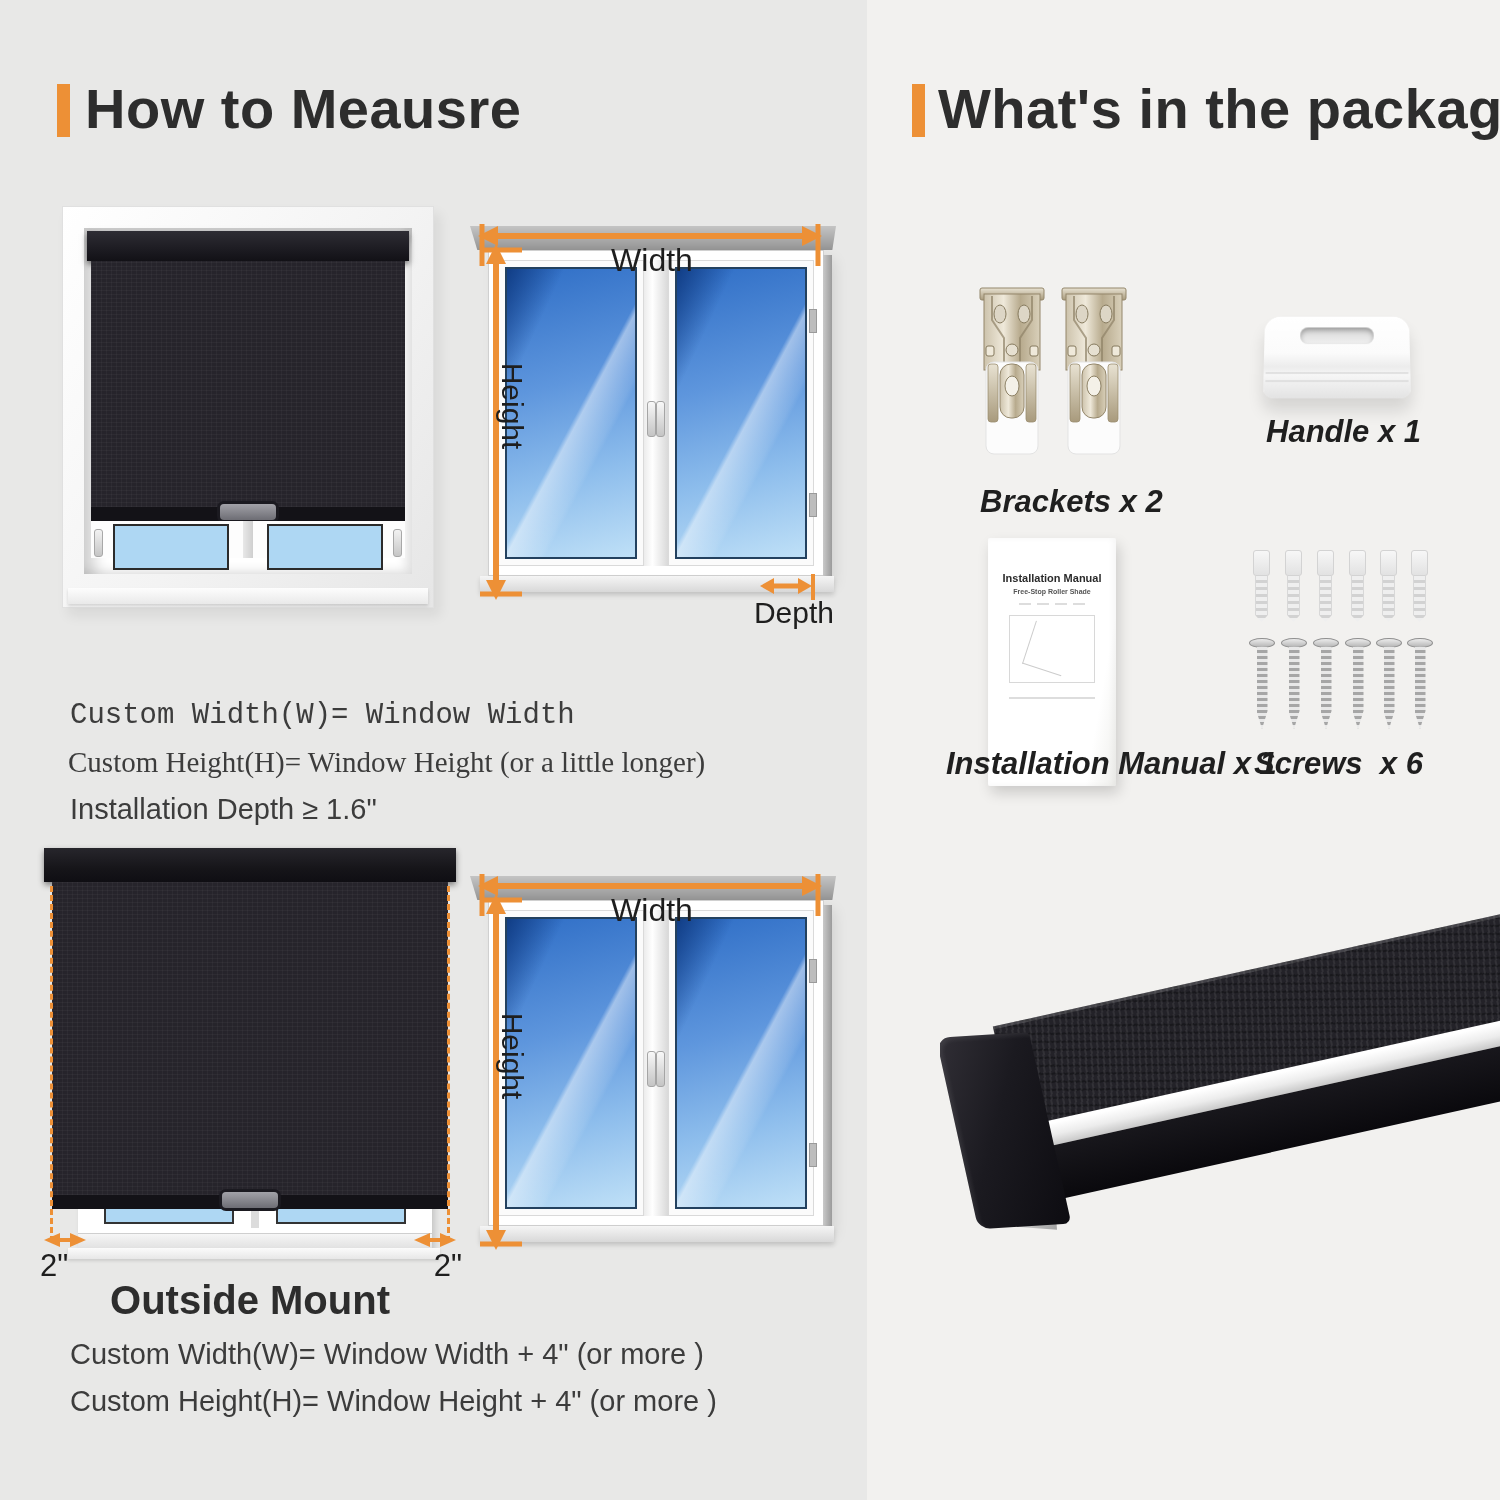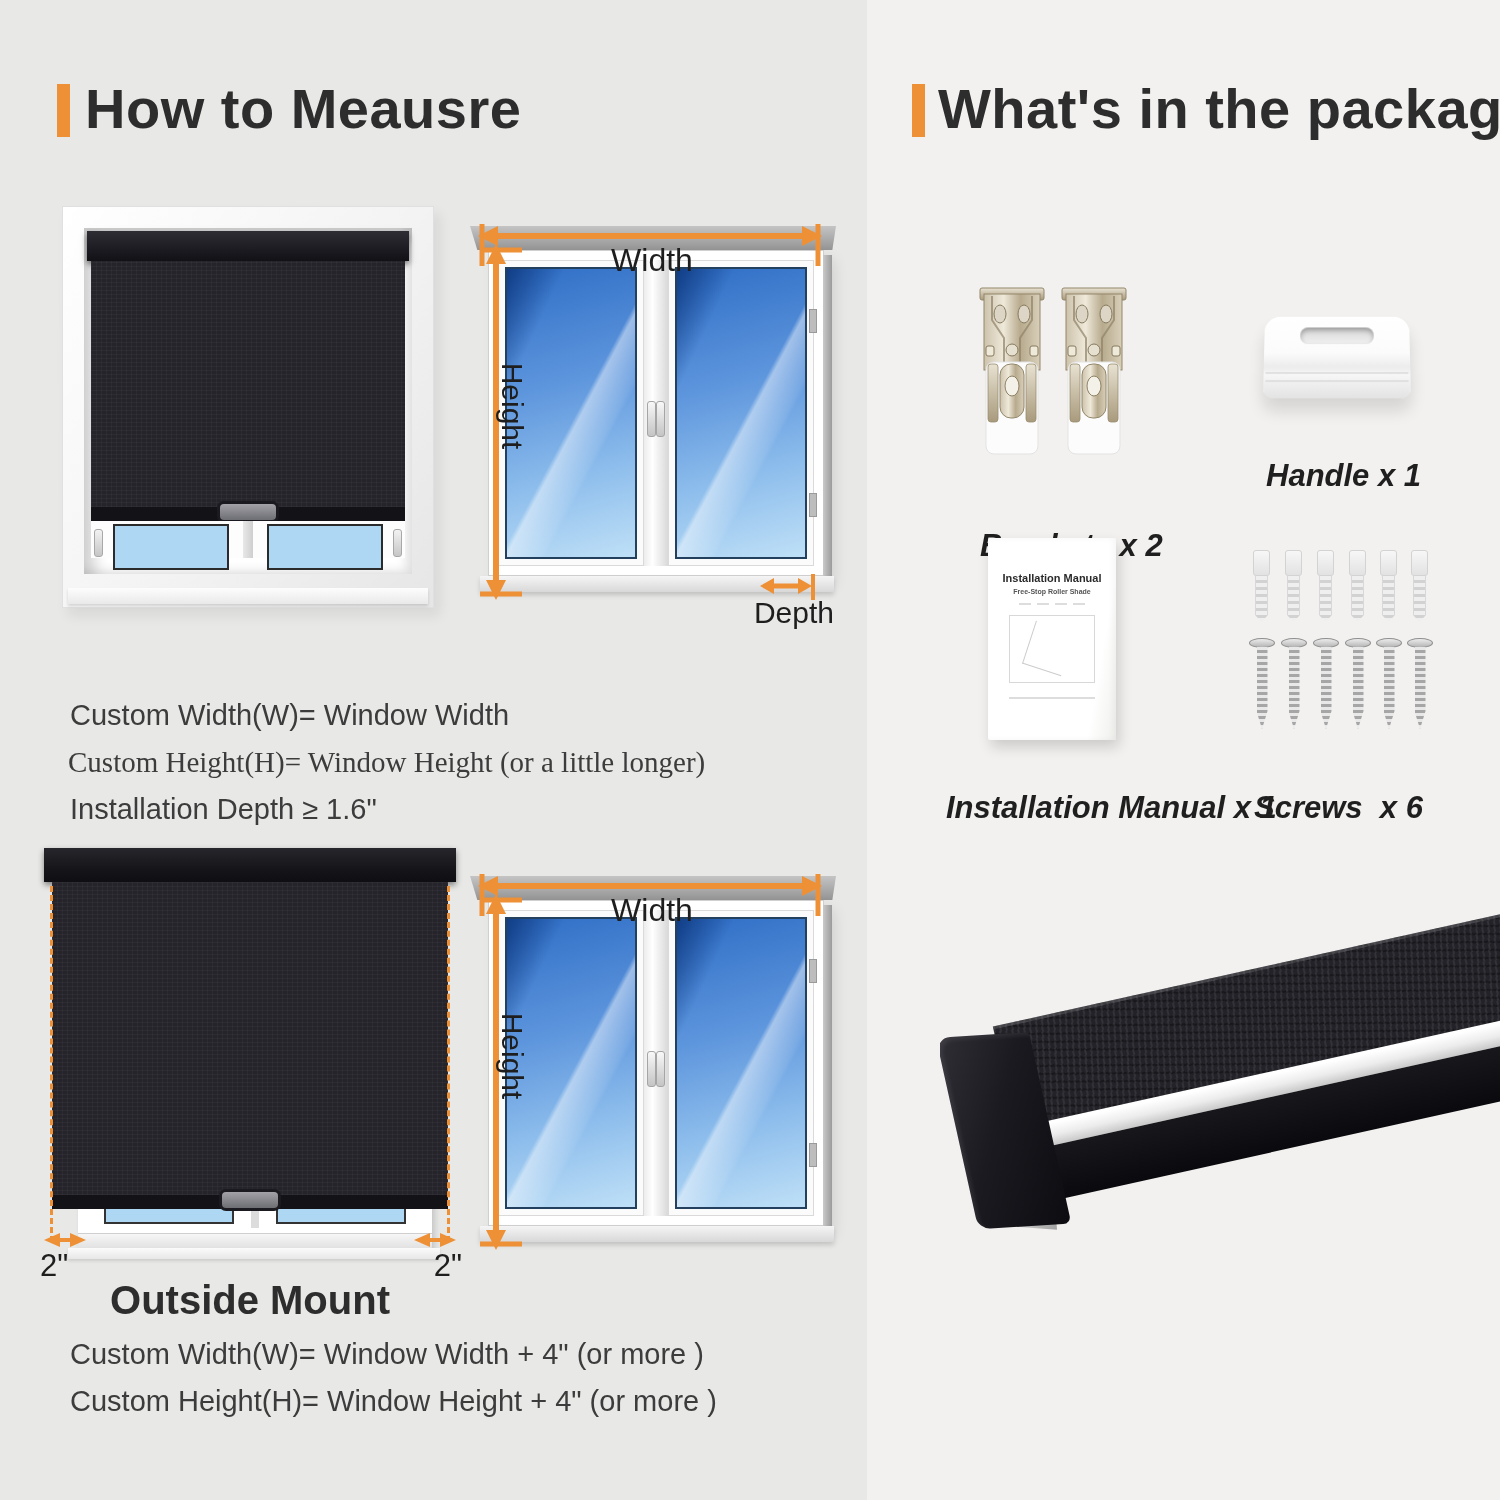--- a/index.html
+++ b/index.html
@@ -9,21 +9,21 @@
 
   
   .panel-left{left:0;top:0;width:867px;height:1500px;background:var(--left_bg,#e8e8e7);}
   .panel-right{left:867px;top:0;width:633px;height:1500px;background:var(--right_bg,#f2f1ef);}
 
   
   .accent-bar{width:13px;height:53px;background:var(--accent,#ed9036);}
   .panel-title{font-size:56px;font-weight:bold;color:var(--heading,#2d2d2d);letter-spacing:.5px;white-space:nowrap;}
   .sec-heading{font-size:40px;font-weight:bold;color:var(--heading,#2d2d2d);text-align:center;}
   .body-line{font-size:29px;color:var(--body,#3c3c3c);white-space:pre;}
-  .item-label{font-size:31px;font-weight:bold;font-style:italic;color:#1f1f1f;white-space:pre;margin-top:44px;}
+  .item-label{font-size:31px;font-weight:bold;font-style:italic;color:#1f1f1f;white-space:pre;}
 
   
   .inside-fig{left:62px;top:206px;width:372px;height:402px;
       background:linear-gradient(125deg,#ffffff 0%,#f3f3f3 55%,#e6e6e6 100%);
       box-shadow:inset 0 0 0 1px #e0e0e0, 6px 8px 12px rgba(0,0,0,.07);}
   .niche{position:absolute;left:22px;top:22px;right:22px;bottom:34px;background:#ffffff;
       box-shadow:inset 10px 10px 16px rgba(0,0,0,.20), inset -7px -4px 10px rgba(0,0,0,.10);}
   .shade-cassette{position:absolute;left:3px;right:3px;top:3px;height:30px;
       background:linear-gradient(180deg,#2e2d34 0%,#1a191f 70%,#121116 100%);
       box-shadow:0 3px 6px rgba(0,0,0,.55);}
@@ -105,21 +105,21 @@
       background:linear-gradient(180deg,#ffffff 0%,#fbfbfb 45%,#ececec 62%,#f6f6f6 72%,#e3e3e3 100%);
       border-radius:16px 16px 10px 10px;
       box-shadow:0 12px 16px rgba(0,0,0,.12), inset 0 1px 0 #ffffff;
       transform:perspective(300px) rotateX(6deg);}
   .handle .slot{position:absolute;left:50%;top:11px;transform:translateX(-50%);width:74px;height:17px;
       background:linear-gradient(180deg,#d6d6d6,#f0f0f0);border-radius:8px;
       box-shadow:inset 0 3px 5px rgba(0,0,0,.28);}
   .handle .ridge{position:absolute;left:2px;right:2px;height:2px;background:rgba(0,0,0,.07);}
   .handle .r1{top:56px;} .handle .r2{top:64px;}
 
-  .manual{left:988px;top:538px;width:128px;height:202px;background:linear-gradient(100deg,#ffffff 82%,#efefec 100%);
+  .manual{left:988px;top:538px;width:128px;height:248px;background:linear-gradient(100deg,#ffffff 82%,#efefec 100%);
       border-radius:2px;box-shadow:3px 7px 14px rgba(0,0,0,.16), inset -3px 0 6px rgba(0,0,0,.04);
       text-align:center;overflow:hidden;}
   .m-title{margin-top:34px;font-size:11px;font-weight:bold;color:#2a2a2a;}
   .m-sub{margin-top:4px;font-size:7px;font-weight:bold;color:#555;}
   .m-squig{margin:8px auto 0;width:66px;height:10px;
       background:repeating-linear-gradient(90deg,#bbb 0 12px,transparent 12px 18px);opacity:.5;height:2px;}
   .m-fig{margin:10px auto 0;width:84px;height:66px;border:1px solid #d8d8d8;position:relative;}
   .m-fig::before{content:'';position:absolute;left:18px;top:10px;width:40px;height:44px;
       border-left:1px solid #ccc;border-bottom:1px solid #ccc;transform:rotate(18deg);}
   .m-foot{margin:14px auto 0;width:86px;height:2px;background:#ddd;}
@@ -220,21 +220,21 @@
         <polygon points="294,376 308,368 308,384" stroke="none"></polygon>
         <polygon points="346,376 332,368 332,384" stroke="none"></polygon>
         <line x1="347" y1="364" x2="347" y2="390" stroke-width="4"></line>
       </g>
     </svg>
     <div class="wd-wlabel">Width</div>
     <div class="wd-hlabel">Height</div>
     <div class="wd-dlabel">Depth</div>
   </div>
 
-  <div class="abs body-line" style="left:70px;top:699px;">Custom Width(W)= Window Width</div>
+  <div class="abs body-line" style="left:70px;top:699px;font-family:Liberation Mono, monospace;">Custom Width(W)= Window Width</div>
   <div class="abs body-line" style="left:68px;top:746px;font-family:Liberation Serif, serif;">Custom Height(H)= Window Height (or a little longer)</div>
   <div class="abs body-line" style="left:70px;top:793px;">Installation Depth ≥ 1.6"</div>
 
   <div class="abs outside-fig">
     <div class="om-window">
       <div class="om-pane pl"></div>
       <div class="om-pane pr"></div>
       <div class="om-mull"></div>
       <div class="om-sill"></div>
     </div>

